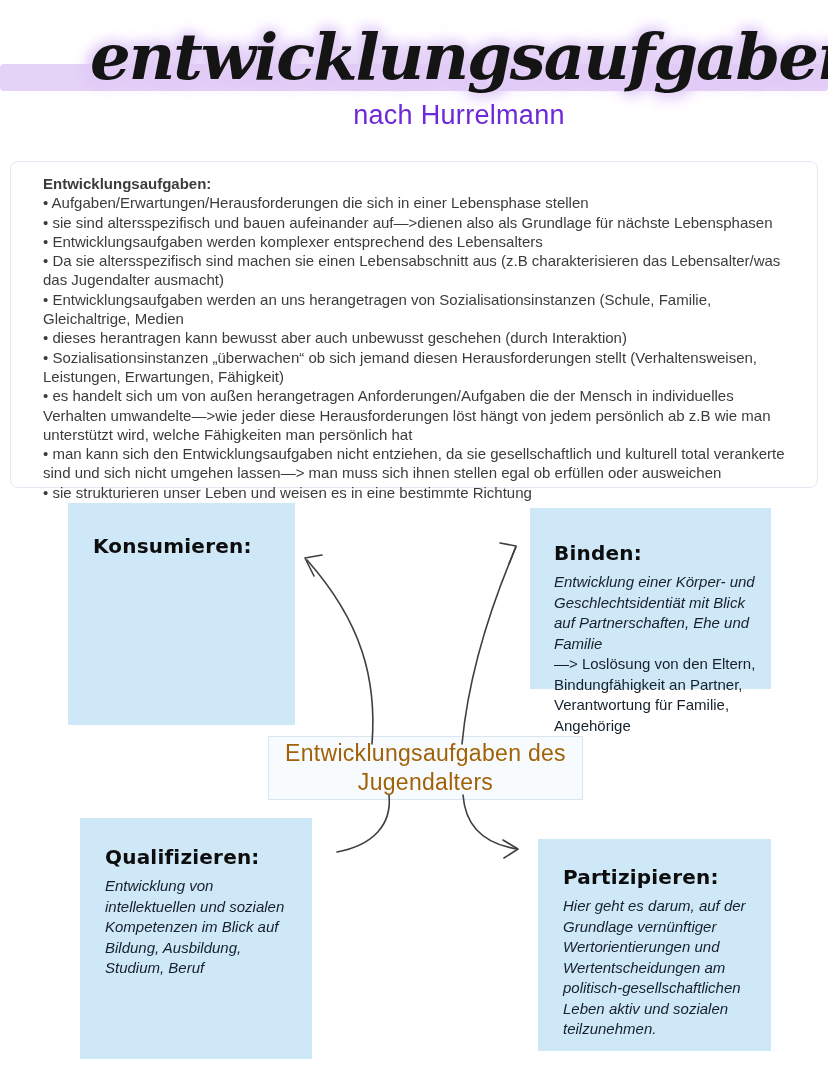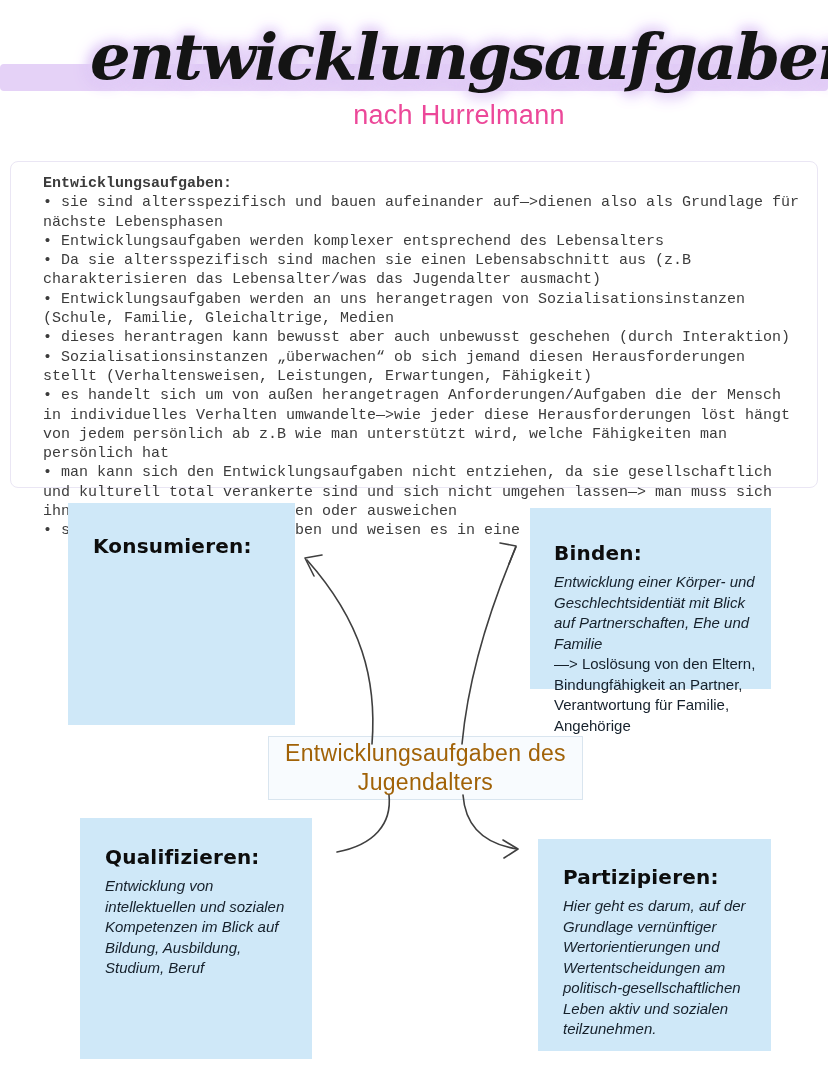--- a/index.html
+++ b/index.html
@@ -16,30 +16,30 @@
   .header-wrap { position:absolute; left:90px; right:0; top:0; text-align:center; }
   .script-title {
     margin-top:22px;
     font-family:"DejaVu Serif", serif; font-style:italic; font-weight:700;
     font-size:64px; line-height:1.1; color:#141414; letter-spacing:-2px;
     text-shadow: 0 0 9px var(--band,#e5d2f7), 0 0 14px var(--band,#e5d2f7),
                  0 0 20px #d9bff5, 0 3px 16px #d9bff5;
     white-space:nowrap;
   }
   .subtitle {
-    margin-top:8px; font-size:27px; color:#ec4899; letter-spacing:0.3px;
+    margin-top:8px; font-size:27px; color:#6d28d9; letter-spacing:0.3px;
   }
 
   
   .notes-card {
     position:absolute; left:10px; top:161px; width:808px; height:327px;
     box-sizing:border-box; background:#ffffff;
     border:1px solid #eae6f4; border-radius:8px;
     padding:12px 16px 0 32px;
-    font-size:15px; line-height:19.3px; color:var(--ink,#3c3c3c);font-family:Liberation Mono, monospace;
+    font-size:15px; line-height:19.3px; color:var(--ink,#3c3c3c);
   }
   .notes-heading { font-weight:bold; }
   .note-bullet { }
 
   
   .dbox {
     position:absolute; box-sizing:border-box;
     background:var(--box,#cfe8f8);
     color:#15202b;
   }
@@ -80,20 +80,21 @@
 
   <div class="band"></div>
 
   <div class="header-wrap">
     <div class="script-title">entwicklungsaufgaben</div>
     <div class="subtitle">nach Hurrelmann</div>
   </div>
 
   <div class="notes-card">
     <div class="notes-heading">Entwicklungsaufgaben:</div>
+    <div class="note-bullet">• Aufgaben/Erwartungen/Herausforderungen die sich in einer Lebensphase stellen</div>
     <div class="note-bullet">• sie sind altersspezifisch und bauen aufeinander auf—&gt;dienen also als Grundlage für nächste Lebensphasen</div>
     <div class="note-bullet">• Entwicklungsaufgaben werden komplexer entsprechend des Lebensalters</div>
     <div class="note-bullet">• Da sie altersspezifisch sind machen sie einen Lebensabschnitt aus (z.B charakterisieren das Lebensalter/was das Jugendalter ausmacht)</div>
     <div class="note-bullet">• Entwicklungsaufgaben werden an uns herangetragen von Sozialisationsinstanzen (Schule, Familie, Gleichaltrige, Medien</div>
     <div class="note-bullet">• dieses herantragen kann bewusst aber auch unbewusst geschehen (durch Interaktion)</div>
     <div class="note-bullet">• Sozialisationsinstanzen „überwachen“ ob sich jemand diesen Herausforderungen stellt (Verhaltensweisen, Leistungen, Erwartungen, Fähigkeit)</div>
     <div class="note-bullet">• es handelt sich um von außen herangetragen Anforderungen/Aufgaben die der Mensch in individuelles Verhalten umwandelte—&gt;wie jeder diese Herausforderungen löst hängt von jedem persönlich ab z.B wie man unterstützt wird, welche Fähigkeiten man persönlich hat</div>
     <div class="note-bullet">• man kann sich den Entwicklungsaufgaben nicht entziehen, da sie gesellschaftlich und kulturell total verankerte sind und sich nicht umgehen lassen—&gt; man muss sich ihnen stellen egal ob erfüllen oder ausweichen</div>
     <div class="note-bullet">• sie strukturieren unser Leben und weisen es in eine bestimmte Richtung</div>
   </div>

